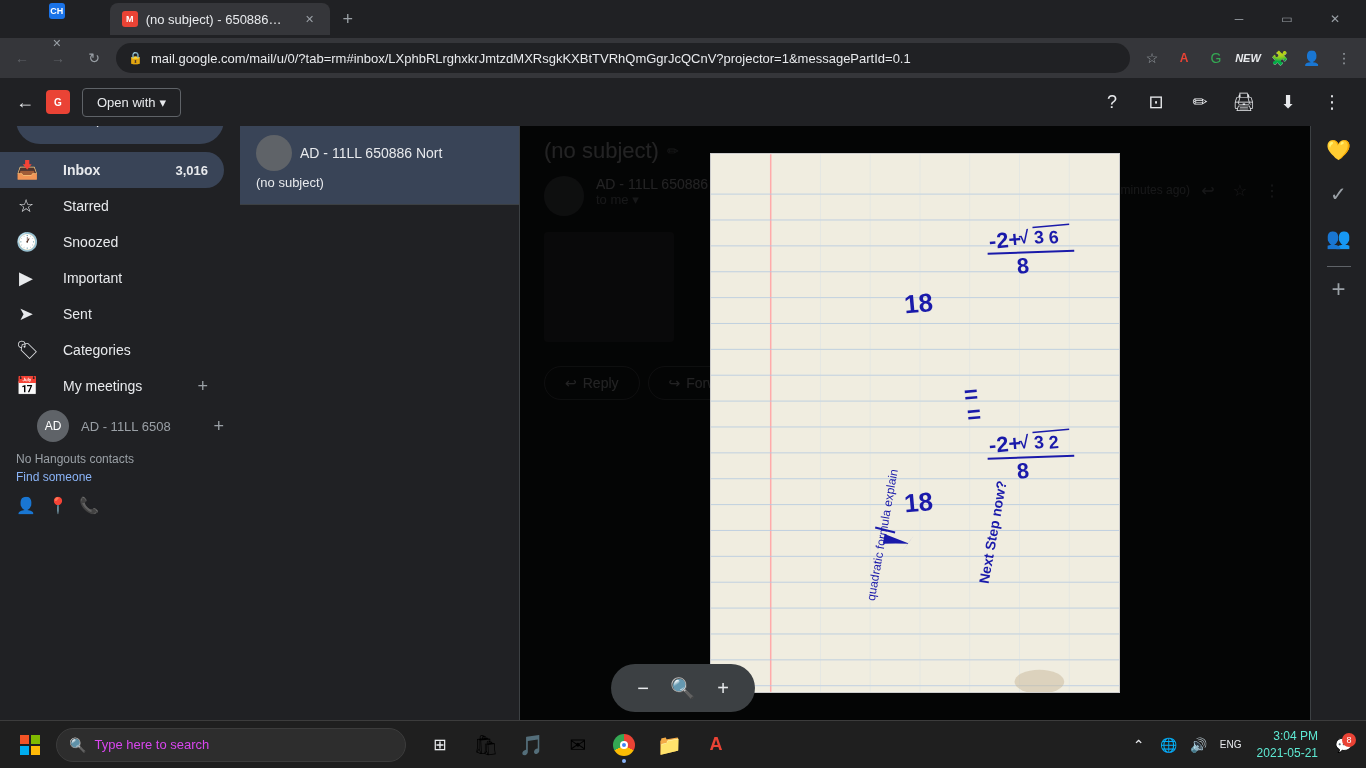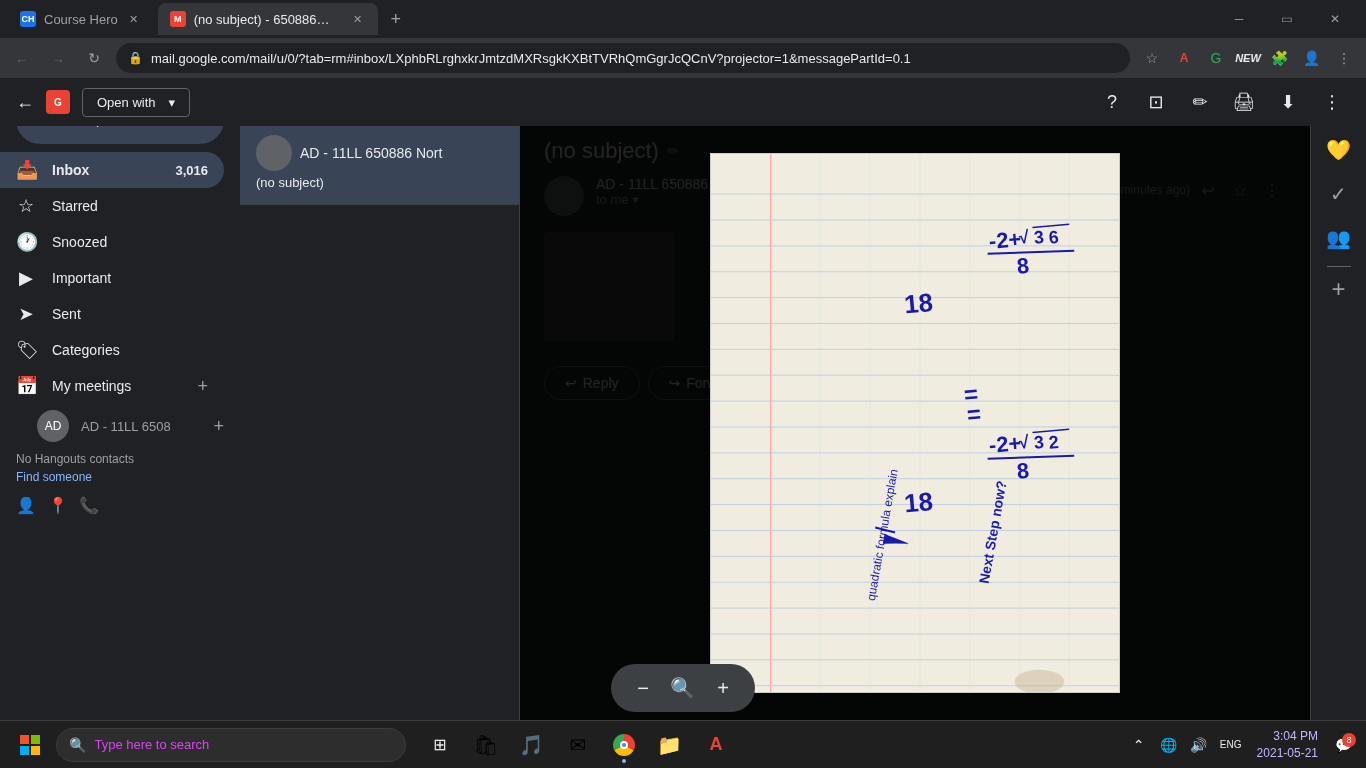--- a/index.html
+++ b/index.html
@@ -5,21 +5,21 @@
     * { margin: 0; padding: 0; box-sizing: border-box; }
     body { font-family: 'Segoe UI', Arial, sans-serif; width: 1366px; height: 768px; overflow: hidden; background: #202124; }
 
     
     .browser-chrome { width: 100%; background: #202124; }
 
     
     .tab-bar { display: flex; align-items: center; background: #202124; height: 38px; padding: 0 8px; gap: 4px; }
     .tab { display: flex; align-items: center; height: 32px; padding: 0 12px; border-radius: 8px 8px 0 0; font-size: 13px; gap: 8px; max-width: 220px; }
     .tab.active { background: #35363a; color: #e8eaed; }
-    .tab.inactive { background: transparent; color: #9aa0a6; }
+    .tab.inactive { background: transparent; color: #9aa0a6; flex-direction: column; }
     .tab-favicon { width: 16px; height: 16px; flex-shrink: 0; }
     .tab-title { white-space: nowrap; overflow: hidden; text-overflow: ellipsis; flex: 1; }
     .tab-close { width: 16px; height: 16px; border-radius: 50%; display: flex; align-items: center; justify-content: center; font-size: 11px; color: #9aa0a6; cursor: pointer; flex-shrink: 0; }
     .tab-new { width: 28px; height: 28px; display: flex; align-items: center; justify-content: center; color: #9aa0a6; font-size: 18px; cursor: pointer; border-radius: 50%; }
     .browser-controls { margin-left: auto; display: flex; align-items: center; gap: 2px; }
     .win-btn { width: 46px; height: 32px; display: flex; align-items: center; justify-content: center; color: #9aa0a6; font-size: 12px; cursor: pointer; }
 
     
     .address-bar { display: flex; align-items: center; background: #35363a; height: 40px; padding: 0 8px; gap: 8px; }
     .nav-btn { width: 28px; height: 28px; display: flex; align-items: center; justify-content: center; color: #9aa0a6; font-size: 14px; cursor: pointer; border-radius: 50%; }
@@ -33,21 +33,21 @@
     
     .main-area { display: flex; width: 100%; height: calc(768px - 78px - 48px); }
 
     
     .gmail-sidebar { width: 240px; background: #202124; padding: 8px 0; flex-shrink: 0; overflow-y: auto; }
     .compose-btn { display: flex; align-items: center; gap: 12px; margin: 8px 16px; background: #394457; border-radius: 24px; padding: 12px 20px; cursor: pointer; color: #e8eaed; font-size: 14px; }
     .compose-plus { font-size: 22px; color: #8ab4f8; }
     .sidebar-item { display: flex; align-items: center; gap: 16px; padding: 4px 16px; height: 36px; cursor: pointer; border-radius: 0 20px 20px 0; margin-right: 16px; color: #e8eaed; font-size: 14px; }
     .sidebar-item.active { background: #394457; font-weight: bold; }
     .sidebar-icon { font-size: 18px; width: 20px; text-align: center; }
-    .sidebar-label { flex: 1; }
+    .sidebar-label { flex: 1; margin-left: 11px; }
     .sidebar-badge { background: transparent; color: #e8eaed; font-size: 13px; }
     .sidebar-section { color: #9aa0a6; font-size: 12px; padding: 8px 16px 4px; }
     .hangout-item { display: flex; align-items: center; gap: 12px; padding: 6px 16px; cursor: pointer; color: #9aa0a6; font-size: 13px; }
     .hangout-avatar { width: 32px; height: 32px; border-radius: 50%; background: #5f6368; display: flex; align-items: center; justify-content: center; font-size: 12px; color: white; flex-shrink: 0; margin-left: 21px; }
     .no-contacts { color: #9aa0a6; font-size: 12px; padding: 4px 16px; }
     .find-someone { color: #8ab4f8; font-size: 12px; padding: 0 16px; cursor: pointer; }
 
     
     .email-list { width: 280px; background: #202124; border-right: 1px solid #3c4043; flex-shrink: 0; overflow-y: auto; }
     .email-toolbar { display: flex; align-items: center; padding: 8px; gap: 4px; border-bottom: 1px solid #3c4043; }
@@ -76,21 +76,21 @@
     .attachment-thumb { width: 130px; height: 110px; background: #3c4043; border-radius: 4px; overflow: hidden; }
     .reply-area { display: flex; align-items: center; gap: 8px; margin-top: 24px; }
     .reply-btn { display: flex; align-items: center; gap: 6px; padding: 8px 20px; border-radius: 20px; border: 1px solid #5f6368; color: #e8eaed; font-size: 14px; cursor: pointer; background: transparent; }
 
     
     .image-overlay { position: absolute; top: 0; left: 0; right: 0; bottom: 0; background: rgba(0,0,0,0.85); display: flex; flex-direction: column; align-items: center; z-index: 100; }
     .image-overlay-header { width: 100%; height: 48px; background: #202124; display: flex; align-items: center; padding: 0 16px; gap: 12px; position: fixed; top: 78px; left: 0; z-index: 200; }
     .overlay-back { color: #e8eaed; font-size: 18px; cursor: pointer; }
     .overlay-logo { width: 24px; height: 24px; background: #ea4335; border-radius: 4px; display: flex; align-items: center; justify-content: center; color: white; font-size: 10px; font-weight: bold; }
     .overlay-title { color: #e8eaed; font-size: 15px; flex: 1; }
-    .overlay-open-with { display: flex; align-items: center; gap: 13px; padding: 6px 14px; border-radius: 4px; border: 1px solid #5f6368; color: #e8eaed; font-size: 13px; cursor: pointer; }
+    .overlay-open-with { display: flex; align-items: center; gap: 4px; padding: 6px 14px; border-radius: 4px; border: 1px solid #5f6368; color: #e8eaed; font-size: 13px; cursor: pointer; }
     .overlay-actions { display: flex; align-items: center; gap: 8px; margin-left: auto; }
     .overlay-action-btn { width: 36px; height: 36px; display: flex; align-items: center; justify-content: center; color: #e8eaed; font-size: 18px; cursor: pointer; border-radius: 50%; }
 
     .image-container { margin-top: 48px; display: flex; align-items: center; justify-content: center; flex: 1; width: 100%; padding: 16px; }
     .notebook-image { width: 410px; height: 540px; background: #f5f5f0; border: 1px solid #ccc; position: relative; overflow: hidden; display: flex; align-items: center; justify-content: center; }
 
     .image-controls { position: fixed; bottom: 56px; left: 50%; transform: translateX(-50%); background: #3c4043; border-radius: 24px; display: flex; align-items: center; gap: 8px; padding: 8px 16px; z-index: 200; }
     .img-ctrl-btn { width: 32px; height: 32px; display: flex; align-items: center; justify-content: center; color: #e8eaed; font-size: 20px; cursor: pointer; }
 
     
@@ -105,21 +105,21 @@
     .start-btn { width: 44px; height: 44px; display: flex; align-items: center; justify-content: center; cursor: pointer; border-radius: 4px; }
     .search-box { display: flex; align-items: center; gap: 8px; background: #2d2d2d; border: 1px solid #3c3c3c; border-radius: 20px; height: 34px; padding: 0 12px; width: 350px; cursor: text; }
     .search-icon-tb { color: #9aa0a6; font-size: 14px; }
     .search-text-tb { color: #d946ef; font-size: 13px; }
     .taskbar-apps { display: flex; align-items: center; gap: 2px; margin-left: 8px; }
     .tb-app { width: 44px; height: 44px; display: flex; align-items: center; justify-content: center; cursor: pointer; border-radius: 4px; position: relative; }
     .tb-app-indicator { position: absolute; bottom: 4px; left: 50%; transform: translateX(-50%); width: 4px; height: 4px; background: #8ab4f8; border-radius: 50%; }
     .taskbar-right { margin-left: auto; display: flex; align-items: center; gap: 4px; }
     .tray-icons { display: flex; align-items: center; gap: 2px; }
     .tray-icon { width: 28px; height: 28px; display: flex; align-items: center; justify-content: center; color: #e8eaed; font-size: 14px; cursor: pointer; }
-    .clock { color: #c4b5fd; font-size: 12px; text-align: right; line-height: 1.4; padding: 0 8px; cursor: pointer; }
+    .clock { color: #5eead4; font-size: 12px; text-align: right; line-height: 1.4; padding: 0 8px; cursor: pointer; }
     .notif-badge { width: 28px; height: 28px; display: flex; align-items: center; justify-content: center; color: #e8eaed; font-size: 14px; cursor: pointer; position: relative; }
     .notif-num { position: absolute; top: 2px; right: 2px; background: #ea4335; color: white; font-size: 9px; width: 14px; height: 14px; border-radius: 50%; display: flex; align-items: center; justify-content: center; }
 
     
     .win-logo { width: 20px; height: 20px; display: grid; grid-template-columns: 1fr 1fr; gap: 2px; }
     .win-logo div { background: #00adef; }
     .win-logo div:nth-child(1) { background: #f35325; }
     .win-logo div:nth-child(2) { background: #80ba01; }
     .win-logo div:nth-child(3) { background: #00adef; }
     .win-logo div:nth-child(4) { background: #ffba08; }

